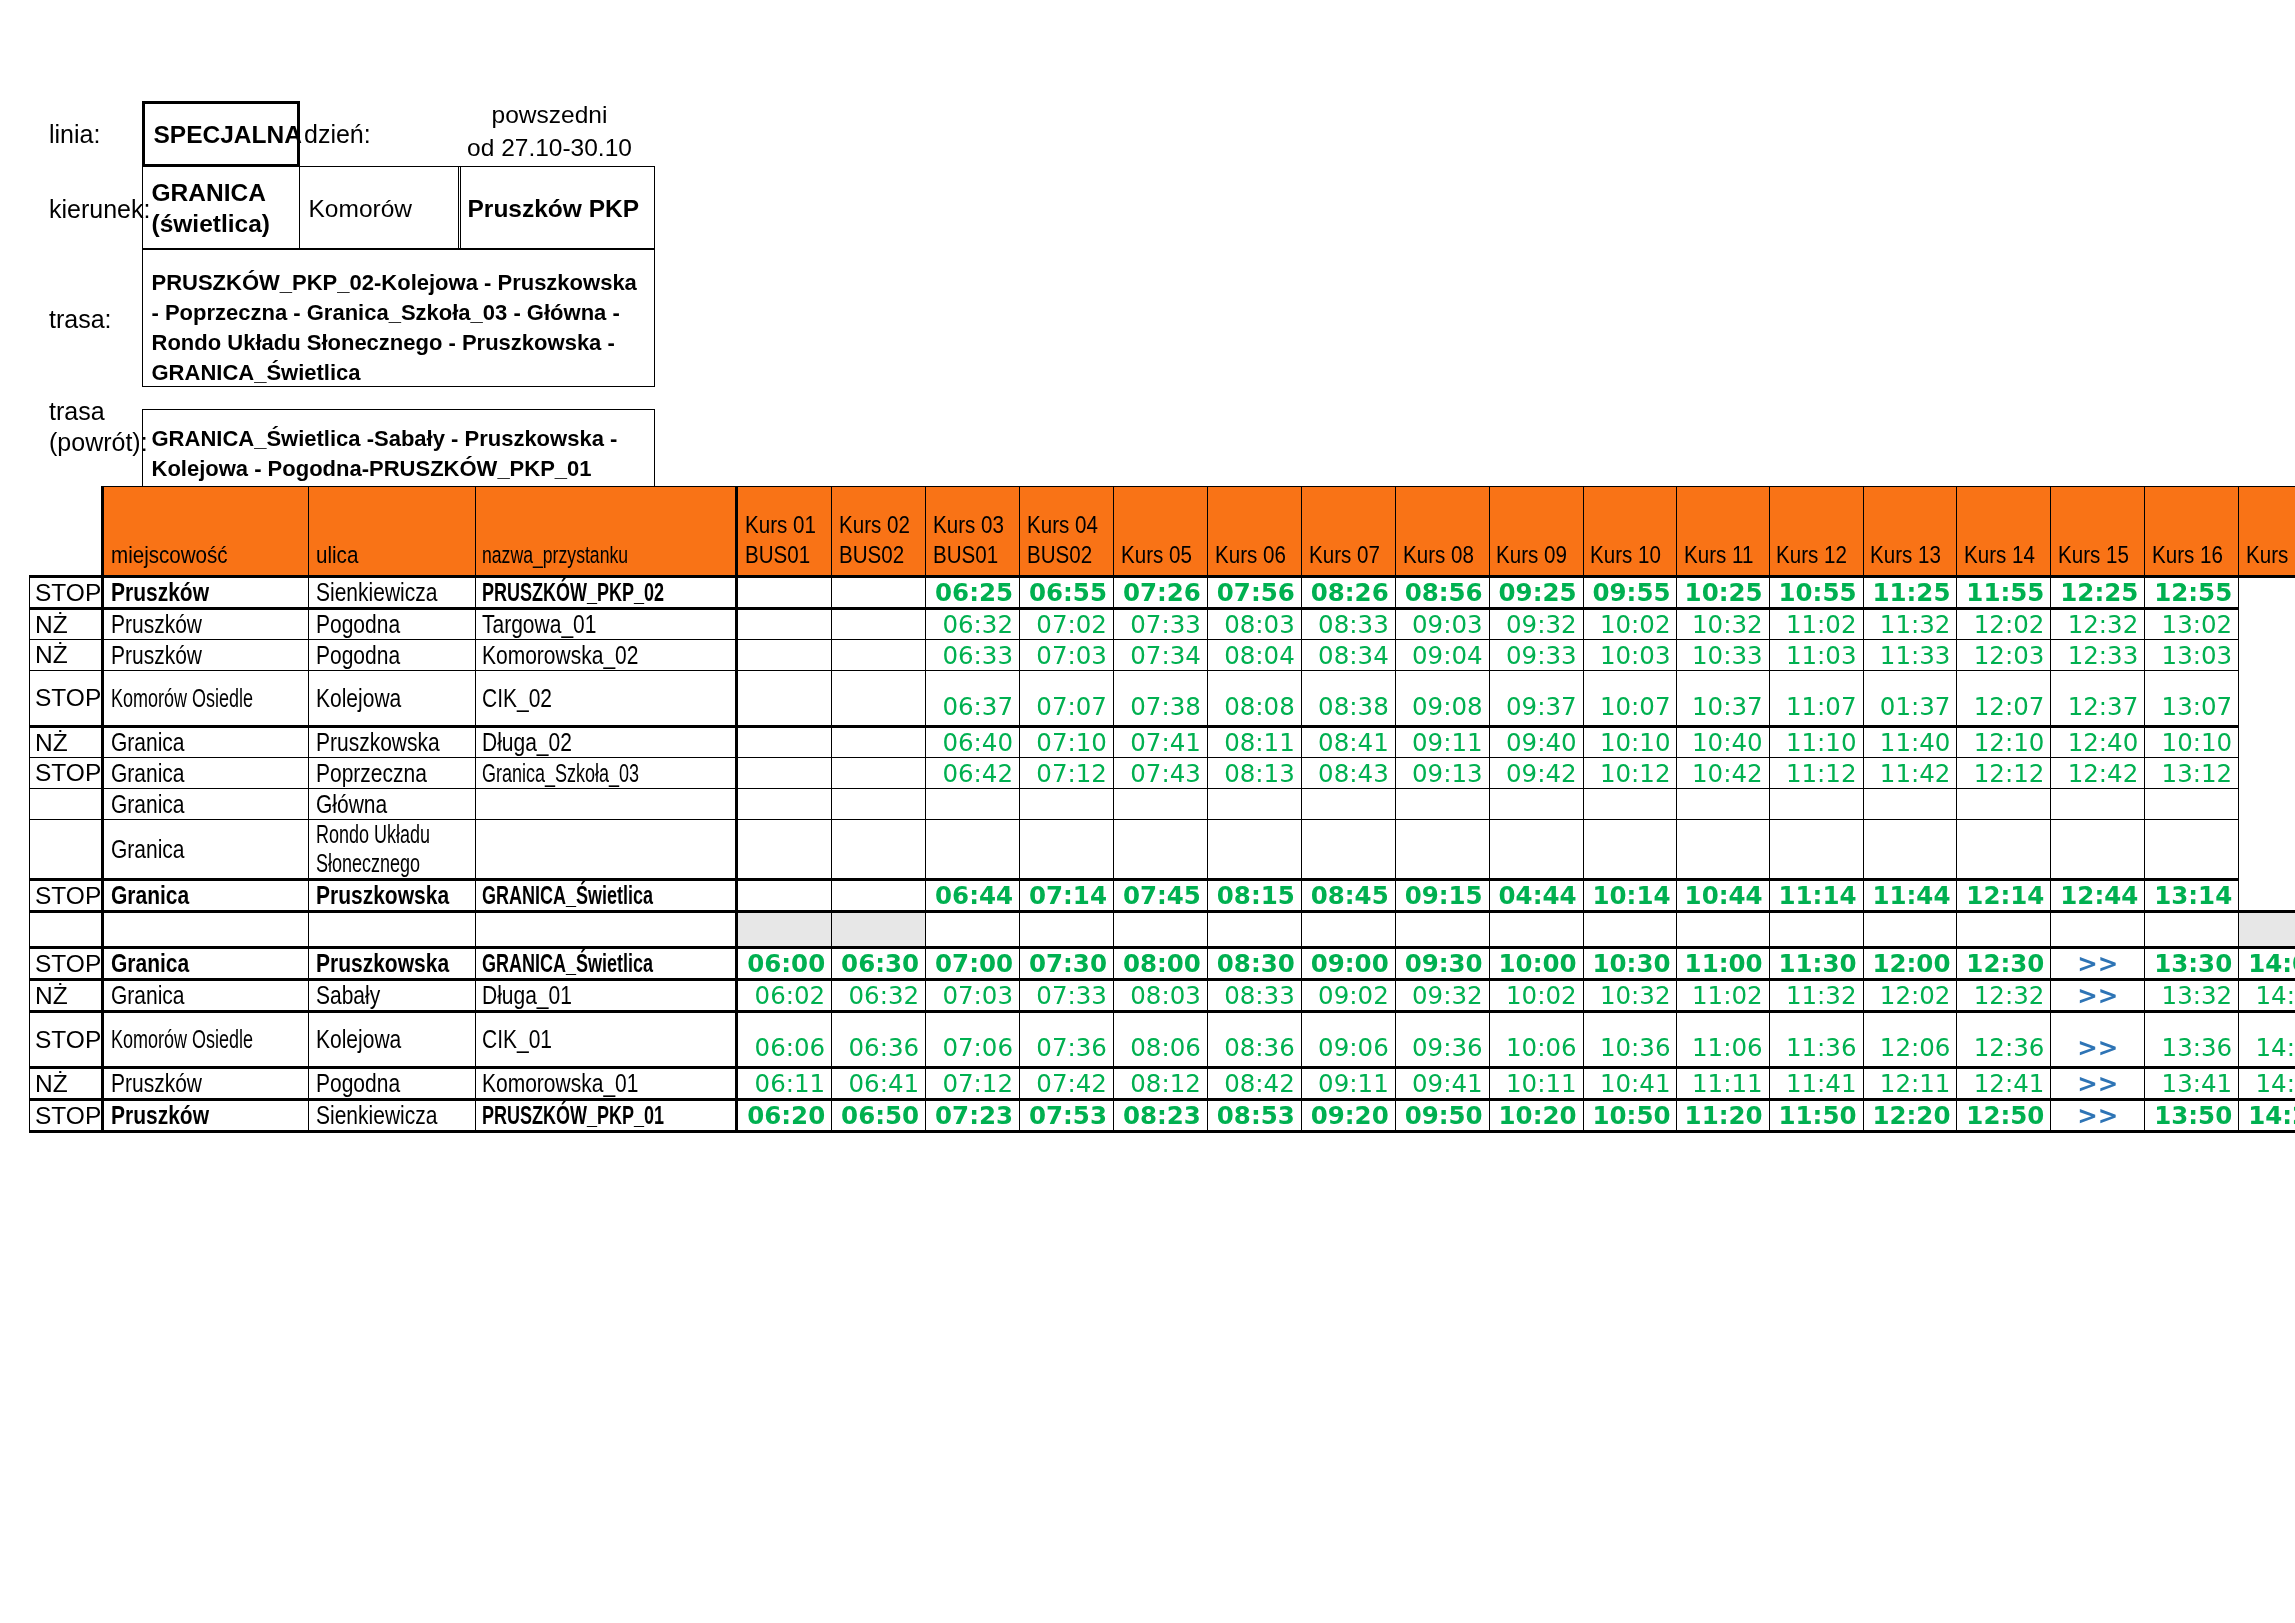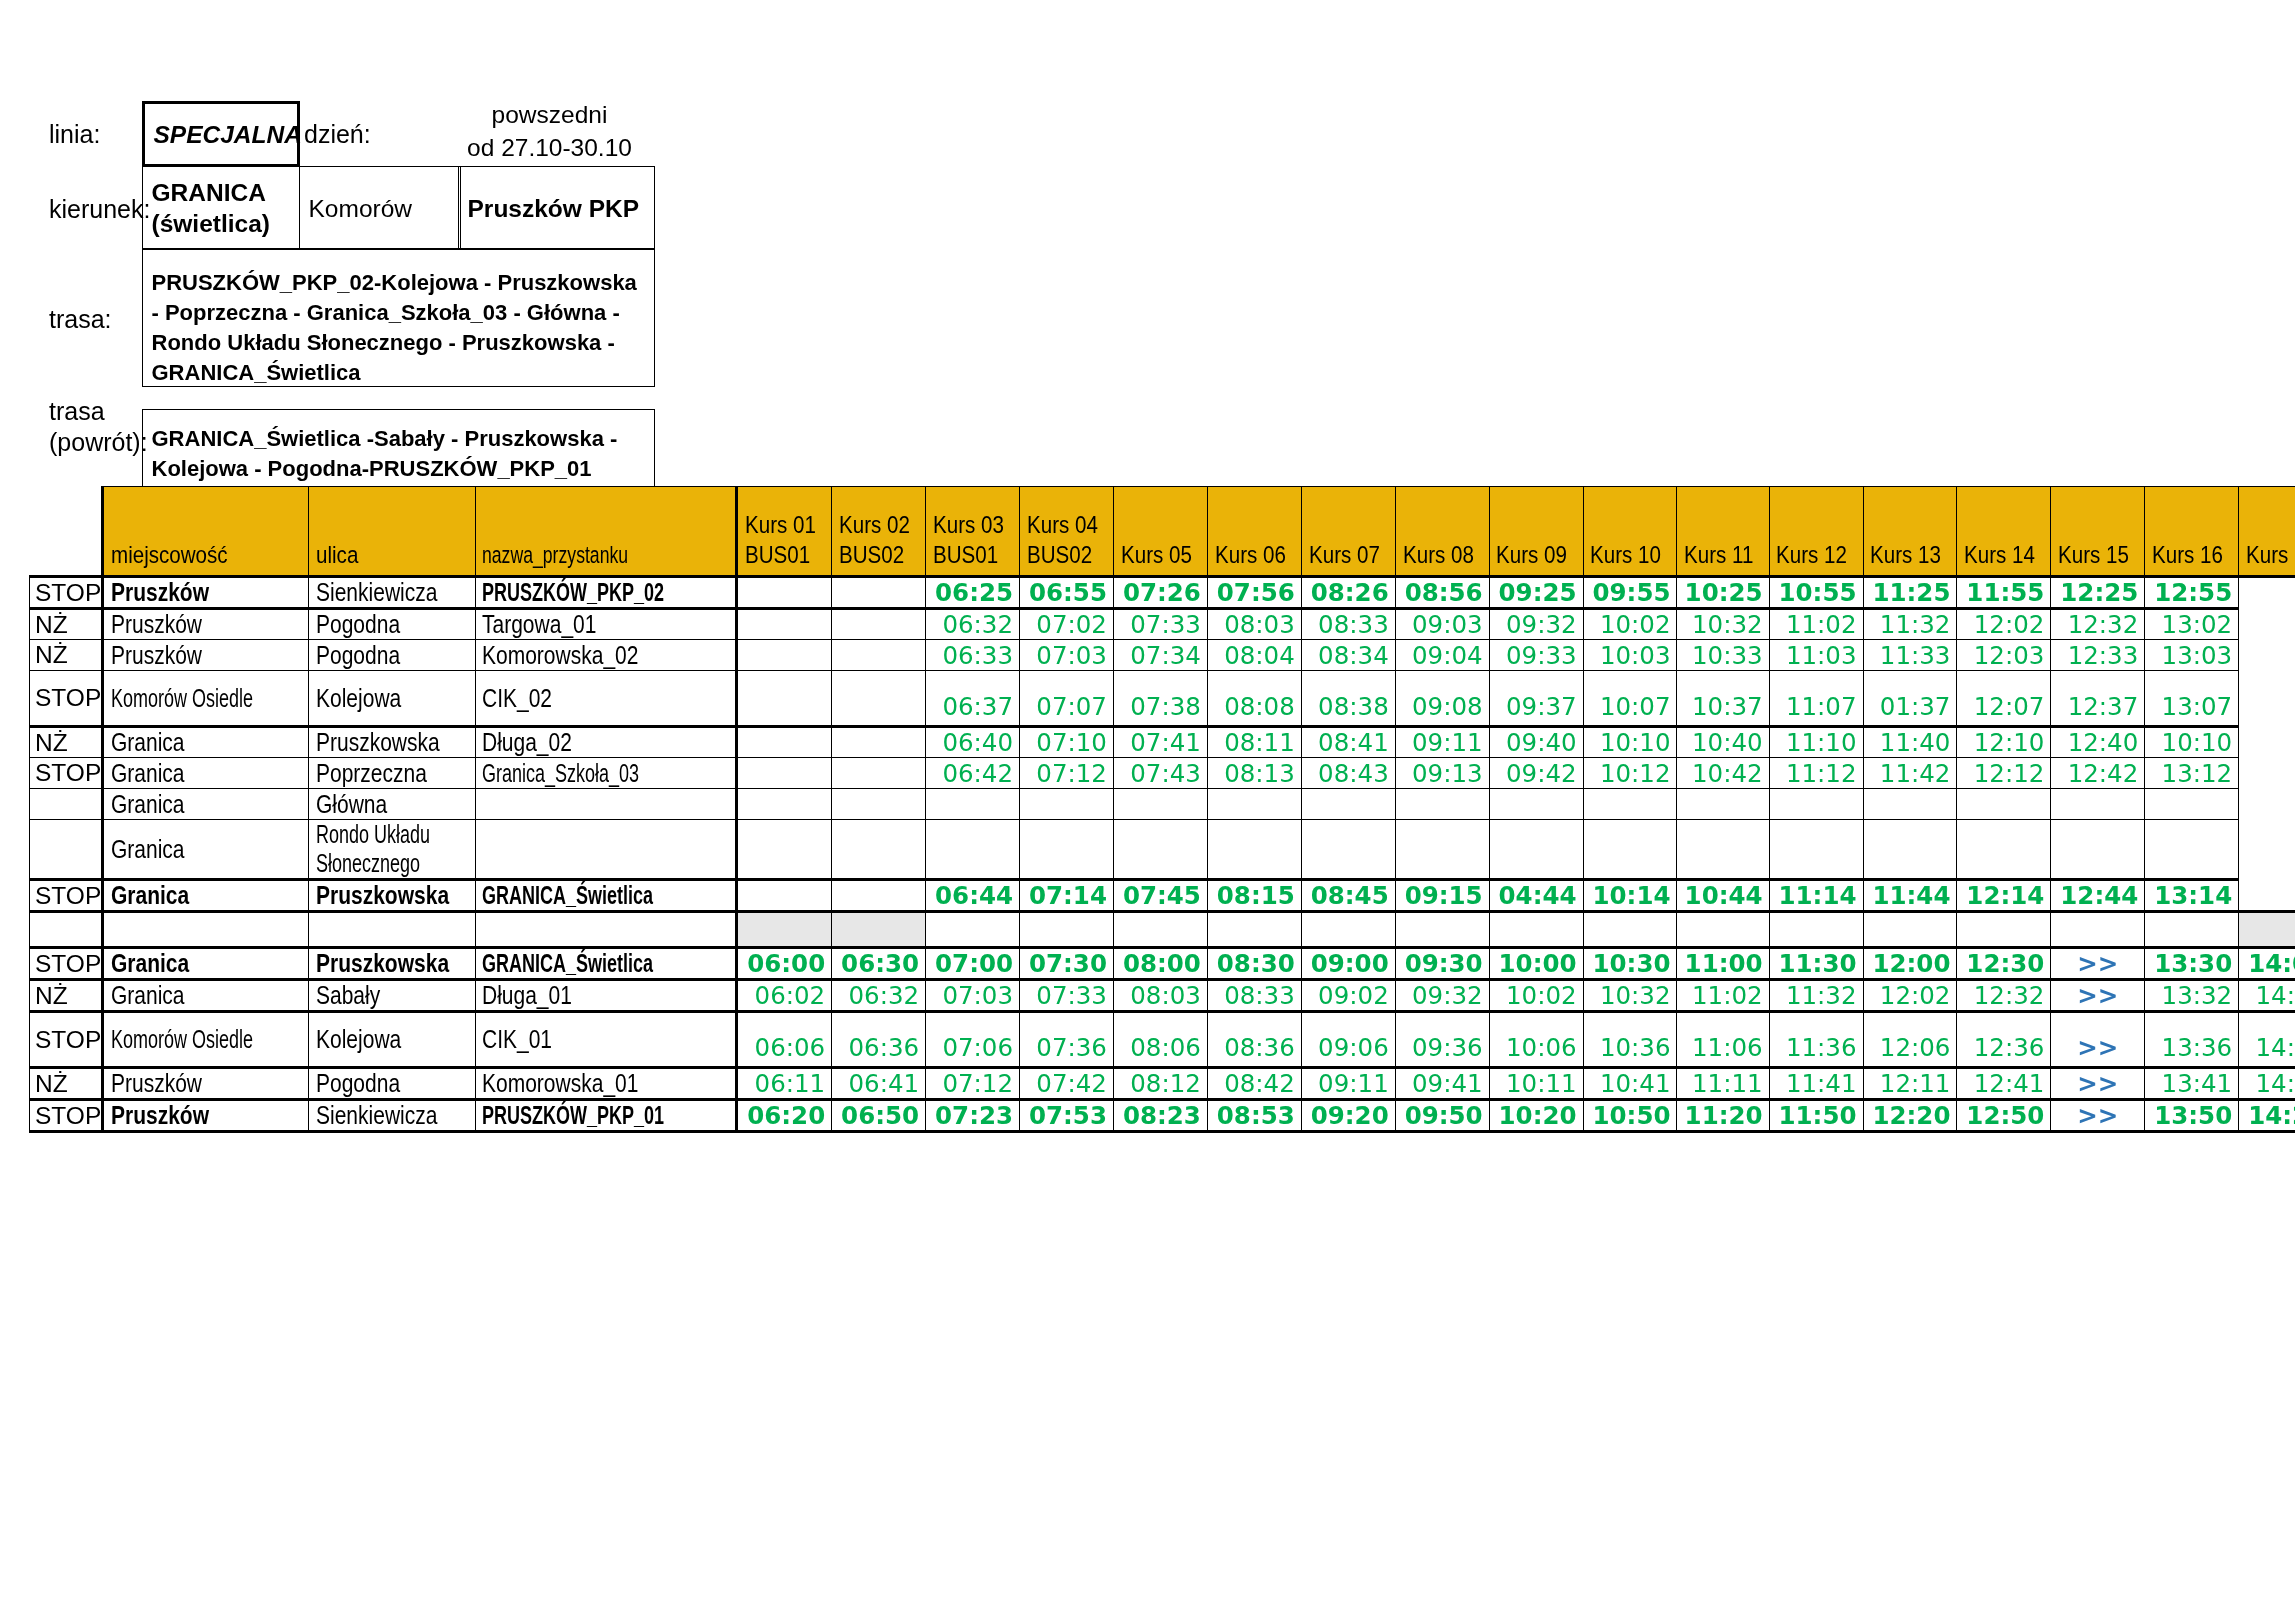--- a/index.html
+++ b/index.html
@@ -13,21 +13,21 @@
   .bx.plain{font-weight:normal;}
   .dzien-val{position:absolute;text-align:center;font-size:24.5px;line-height:33px;white-space:pre-line;}
   .routebx{position:absolute;border:1.7px solid #000;box-sizing:border-box;
            font-weight:bold;font-size:22px;line-height:30px;padding:18.6px 8.5px 0 8.5px;}
   table{border-collapse:collapse;table-layout:fixed;position:absolute;left:29px;top:486px;}
   td,th{border:1.7px solid #000;box-sizing:border-box;padding:0;overflow:visible;}
   thead tr{height:90px;}
   tbody tr{height:31px;}
   tr.tall{height:56px;}
   tr.sep{height:36px;}
-  th.hcell{background:#eab308;vertical-align:bottom;text-align:left;font-weight:normal;
+  th.hcell{background:#f97316;vertical-align:bottom;text-align:left;font-weight:normal;
            font-size:24.5px;padding:0 1.7px 5px 6.8px;line-height:30px;}
   th.hl{border:none;border-bottom:3.4px solid #000;background:#fff;}
   td.lab{padding-left:5px;font-size:24.5px;text-align:left;vertical-align:middle;}
   td.txt{text-align:left;vertical-align:middle;padding-left:6.8px;font-size:25px;}
   .b{font-weight:bold;}
   td.time{text-align:right;vertical-align:middle;padding-right:6px;font-size:24.5px;
           color:#00B050;font-family:"DejaVu Sans",sans-serif;}
   tr.btimes td.time{font-weight:bold;}
   tr.tall td.time{vertical-align:bottom;padding-bottom:4.2px;}
   td.time.blue{color:#2E74B5;text-align:center;font-weight:bold;padding-right:0;}
@@ -38,21 +38,21 @@
   td.gray{background:#E7E7E7;}
   span.cond{display:inline-block;transform:scaleX(.84);transform-origin:0 50%;white-space:pre;}
   span.cond.fit{transform:scaleX(.72);}
 </style>
 </head>
 <body>
 
 <div class="sheet">
 
   <div class="mlabel" style="left:49px;top:119px;">linia:</div>
-  <div class="bx thickbx" style="left:142px;top:101px;width:158px;height:66px;font-style:italic;">SPECJALNA</div>
+  <div class="bx thickbx" style="left:142px;top:101px;width:158px;height:66px;">SPECJALNA</div>
   <div class="mlabel" style="left:304px;top:119px;">dzień:</div>
   <div class="dzien-val" style="left:431px;top:98px;width:237px;">powszedni
 od 27.10-30.10</div>
 
   <div class="mlabel" style="left:49px;top:194px;">kierunek:</div>
   <div class="bx" style="left:142px;top:166px;width:158px;height:84px;">GRANICA
 (świetlica)</div>
   <div class="bx plain" style="left:299px;top:166px;width:162px;height:84px;">Komorów</div>
   <div class="bx" style="left:458px;top:166px;width:197px;height:84px;">Pruszków PKP</div>
 

